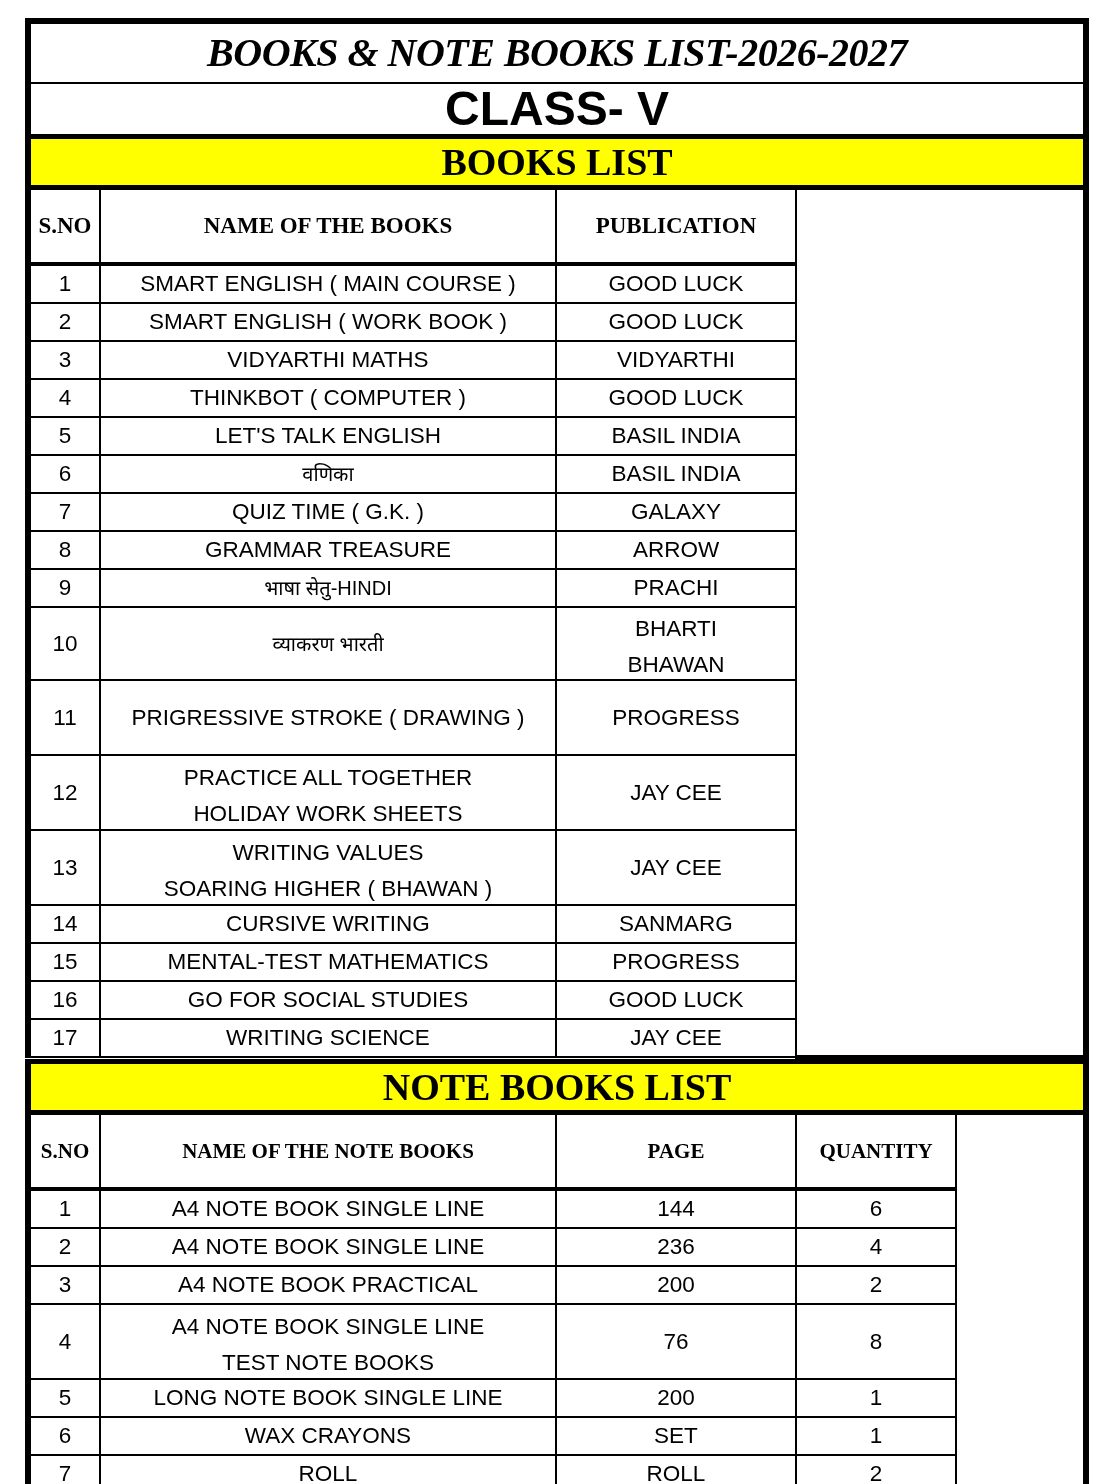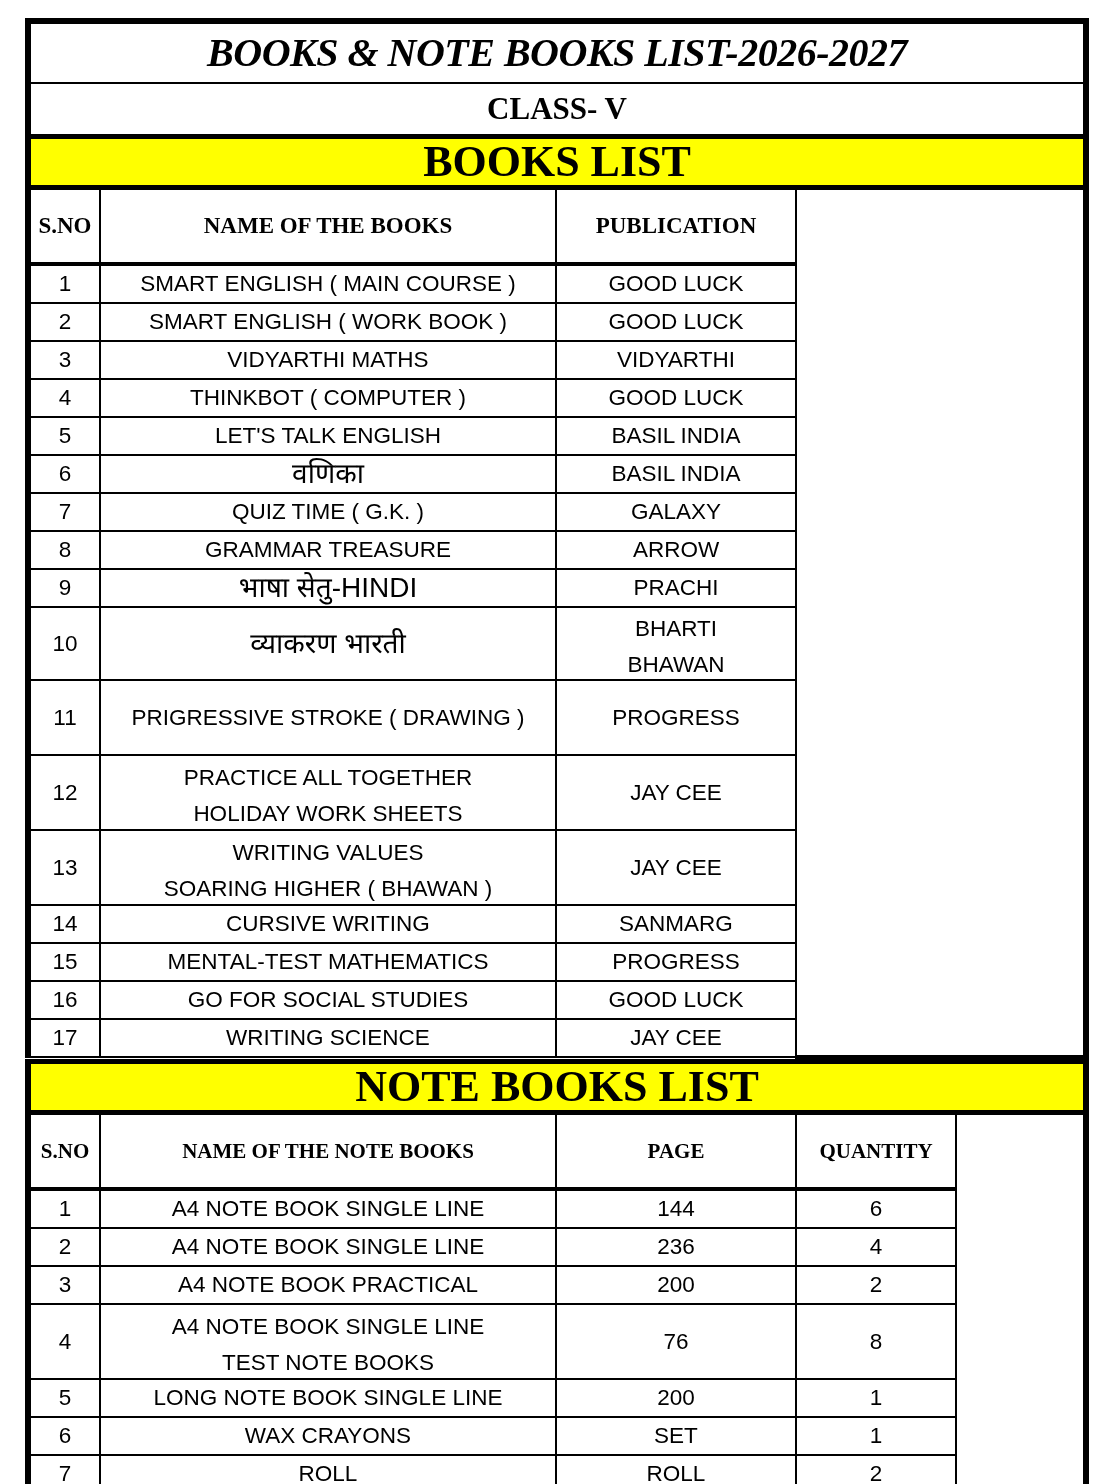--- a/index.html
+++ b/index.html
@@ -47,30 +47,30 @@
   .doc-title {
     font-family: "Liberation Serif", serif;
     font-weight: bold;
     font-size: 40px;
     letter-spacing: -0.5px;
     height: 58px;
     line-height: 58px;
     white-space: nowrap;
   }
   .class-title {
-    font-family: Liberation Serif, serif;
+    font-family: Liberation Sans, sans-serif;
     font-weight: bold;
-    font-size: 31px;
+    font-size: 48px;
     height: 50px;
     line-height: 50px;
   }
   .band {
     font-family: "Liberation Serif", serif;
     font-weight: bold;
-    font-size: 44px;
+    font-size: 38px;
     height: 46px;
     line-height: 46px;
     background: #FFFF00 !important;
     border-top-width: 5px !important;
     border-bottom-width: 5px !important;
   }
 
   
   .colhead {
     font-family: "Liberation Serif", serif;
@@ -94,21 +94,21 @@
   }
   .cell.tall3 {
     height: 73px;
   }
   .cell .ln {
     display: block;
     line-height: 1.32;
     margin-top: 6px;
   }
   .cell.hindi {
-    font-size: 28px;
+    font-size: 20px;
   }
 
   .blank-col {
     background: #ffffff;
   }
 
   
 </style>
 </head>
 <body>

